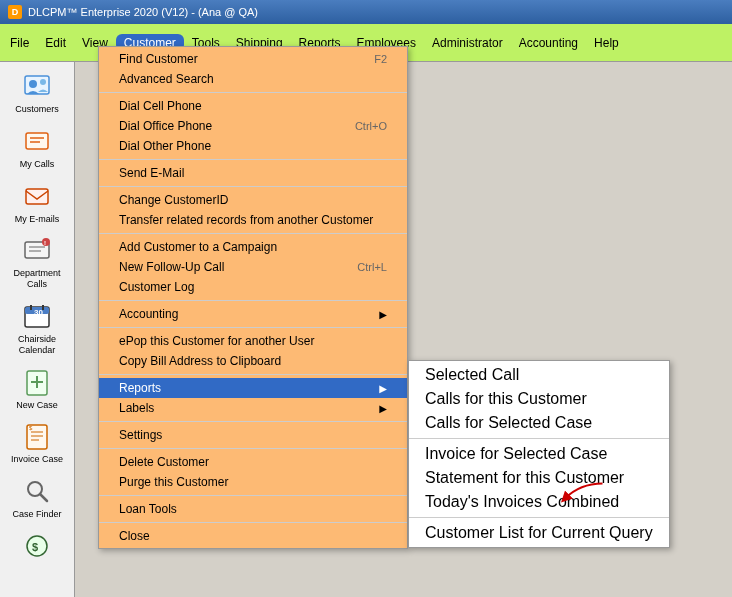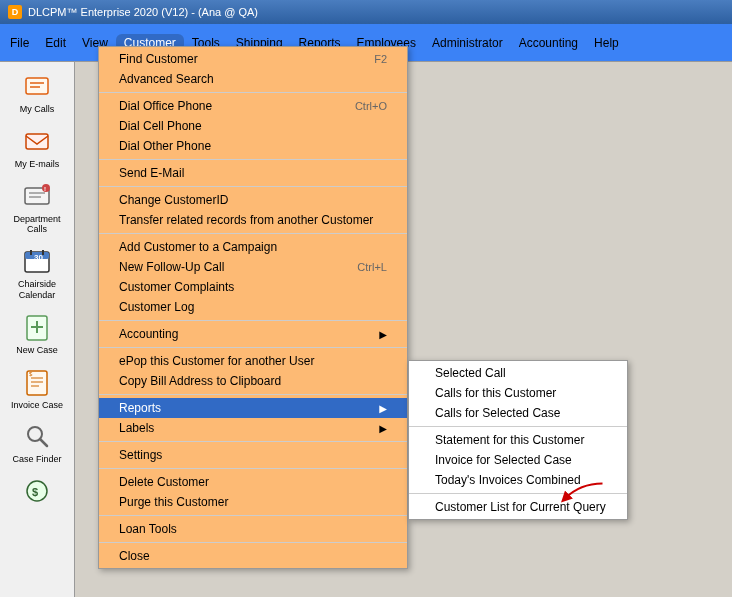--- a/index.html
+++ b/index.html
@@ -32,21 +32,21 @@
       display: flex;
       align-items: center;
       justify-content: center;
       font-size: 9px;
       font-weight: bold;
       color: white;
     }
 
     
     .menu-bar {
-      background: #3b82f6;
+      background: #bef264;
       border-bottom: 1px solid #999;
       display: flex;
       align-items: center;
       height: 38px;
       padding: 10px 2px;
     }
     .menu-item {
       padding: 2px 8px;
       cursor: pointer;
       font-size: 12px;
@@ -159,23 +159,22 @@
       border: 1px solid #999;
       box-shadow: 2px 2px 6px rgba(0,0,0,0.3);
       min-width: 220px;
       z-index: 101;
       padding: 2px 0;
     }
     .submenu-item {
       padding: 3px 16px;
       cursor: pointer;
       white-space: nowrap;
-      font-size: 12px;
+      font-size: 16px;
       color: #000;
-      margin-left: 10px;
     }
     .submenu-separator {
       height: 1px;
       background: #ccc;
       margin: 3px 0;
     }
 
     
     .arrow-annotation {
       position: absolute;
@@ -215,20 +214,32 @@
   <div class="menu-item">Accounting</div>
   <div class="menu-item">Help</div>
 </div>
 
 <div class="main-content">
 
   <div class="sidebar">
     <div class="sidebar-item">
       <div class="sidebar-icon">
         <svg width="32" height="32" viewBox="0 0 32 32">
+          <rect x="4" y="6" width="24" height="18" rx="2" fill="#e8f4ff" stroke="#4a90d9" stroke-width="1.5"></rect>
+          <circle cx="12" cy="14" r="4" fill="#4a90d9"></circle>
+          <path d="M6 24 Q12 18 18 24" fill="#4a90d9"></path>
+          <circle cx="22" cy="12" r="3" fill="#7ab8e8"></circle>
+          <path d="M17 22 Q22 17 27 22" fill="#7ab8e8"></path>
+        </svg>
+      </div>
+      <span class="sidebar-label">Customers</span>
+    </div>
+    <div class="sidebar-item">
+      <div class="sidebar-icon">
+        <svg width="32" height="32" viewBox="0 0 32 32">
           <rect x="5" y="8" width="22" height="16" rx="2" fill="#fff8ee" stroke="#e06010" stroke-width="1.5"></rect>
           <line x1="9" y1="13" x2="23" y2="13" stroke="#e06010" stroke-width="1.5"></line>
           <line x1="9" y1="17" x2="19" y2="17" stroke="#e06010" stroke-width="1.5"></line>
         </svg>
       </div>
       <span class="sidebar-label">My Calls</span>
     </div>
     <div class="sidebar-item">
       <div class="sidebar-icon">
         <svg width="32" height="32" viewBox="0 0 32 32">
@@ -312,50 +323,47 @@
 <div class="dropdown-menu">
   <div class="dropdown-item">
     <span>Find Customer</span>
     <span class="shortcut">F2</span>
   </div>
   <div class="dropdown-item">
     <span>Advanced Search</span>
   </div>
   <div class="menu-separator"></div>
   <div class="dropdown-item">
+    <span>Dial Cell Phone</span>
+  </div>
+  <div class="dropdown-item">
     <span>Dial Office Phone</span>
     <span class="shortcut">Ctrl+O</span>
   </div>
   <div class="dropdown-item">
-    <span>Dial Cell Phone</span>
-  </div>
-  <div class="dropdown-item">
     <span>Dial Other Phone</span>
   </div>
   <div class="menu-separator"></div>
   <div class="dropdown-item">
     <span>Send E-Mail</span>
   </div>
   <div class="menu-separator"></div>
   <div class="dropdown-item">
     <span>Change CustomerID</span>
   </div>
   <div class="dropdown-item">
     <span>Transfer related records from another Customer</span>
   </div>
   <div class="menu-separator"></div>
   <div class="dropdown-item">
     <span>Add Customer to a Campaign</span>
   </div>
   <div class="dropdown-item">
     <span>New Follow-Up Call</span>
     <span class="shortcut">Ctrl+L</span>
-  </div>
-  <div class="dropdown-item">
-    <span>Customer Complaints</span>
   </div>
   <div class="dropdown-item">
     <span>Customer Log</span>
   </div>
   <div class="menu-separator"></div>
   <div class="dropdown-item">
     <span>Accounting</span>
     <span class="arrow">▶</span>
   </div>
   <div class="menu-separator"></div>
@@ -393,22 +401,22 @@
   <div class="dropdown-item">
     <span>Close</span>
   </div>
 </div>
 
 <div class="submenu">
   <div class="submenu-item">Selected Call</div>
   <div class="submenu-item">Calls for this Customer</div>
   <div class="submenu-item">Calls for Selected Case</div>
   <div class="submenu-separator"></div>
+  <div class="submenu-item">Invoice for Selected Case</div>
   <div class="submenu-item">Statement for this Customer</div>
-  <div class="submenu-item">Invoice for Selected Case</div>
   <div class="submenu-item">Today's Invoices Combined</div>
   <div class="submenu-separator"></div>
   <div class="submenu-item">Customer List for Current Query</div>
 </div>
 
 <svg class="arrow-annotation" viewBox="0 0 80 40">
   <defs>
     <marker id="arrowhead" markerWidth="6" markerHeight="6" refX="3" refY="3" orient="auto">
       <polygon points="0 0, 6 3, 0 6" fill="#cc0000"></polygon>
     </marker>

